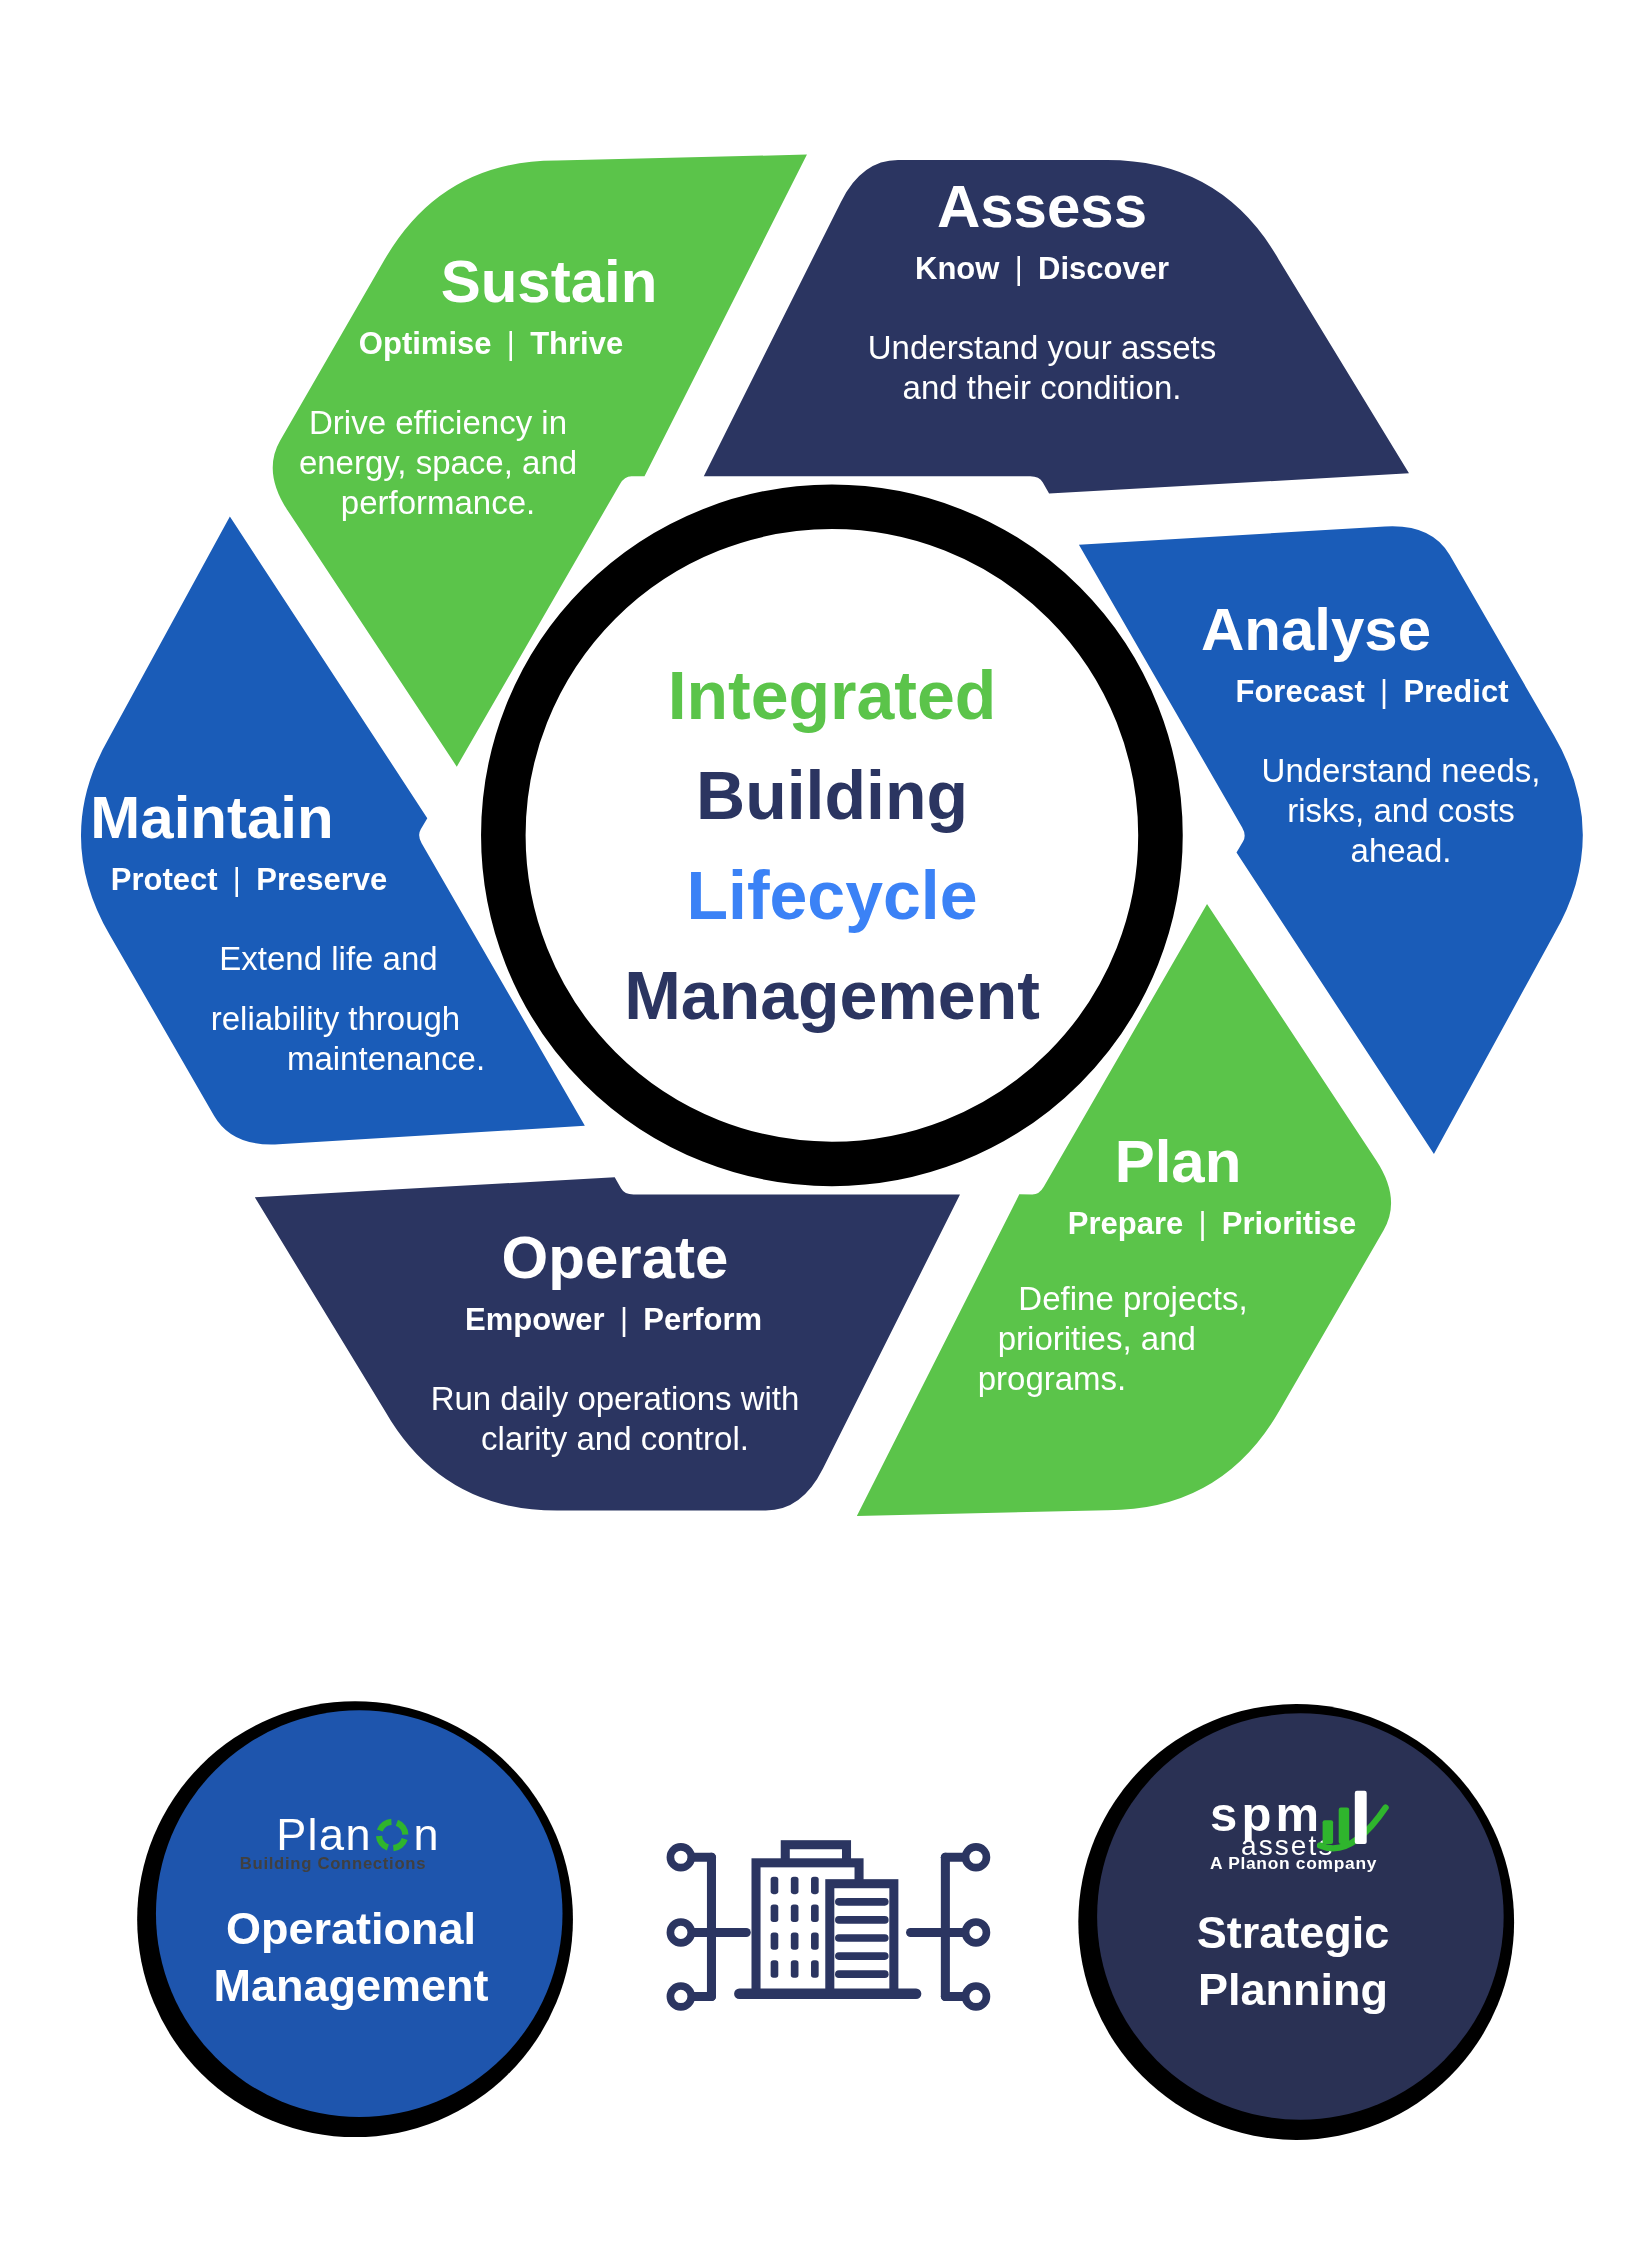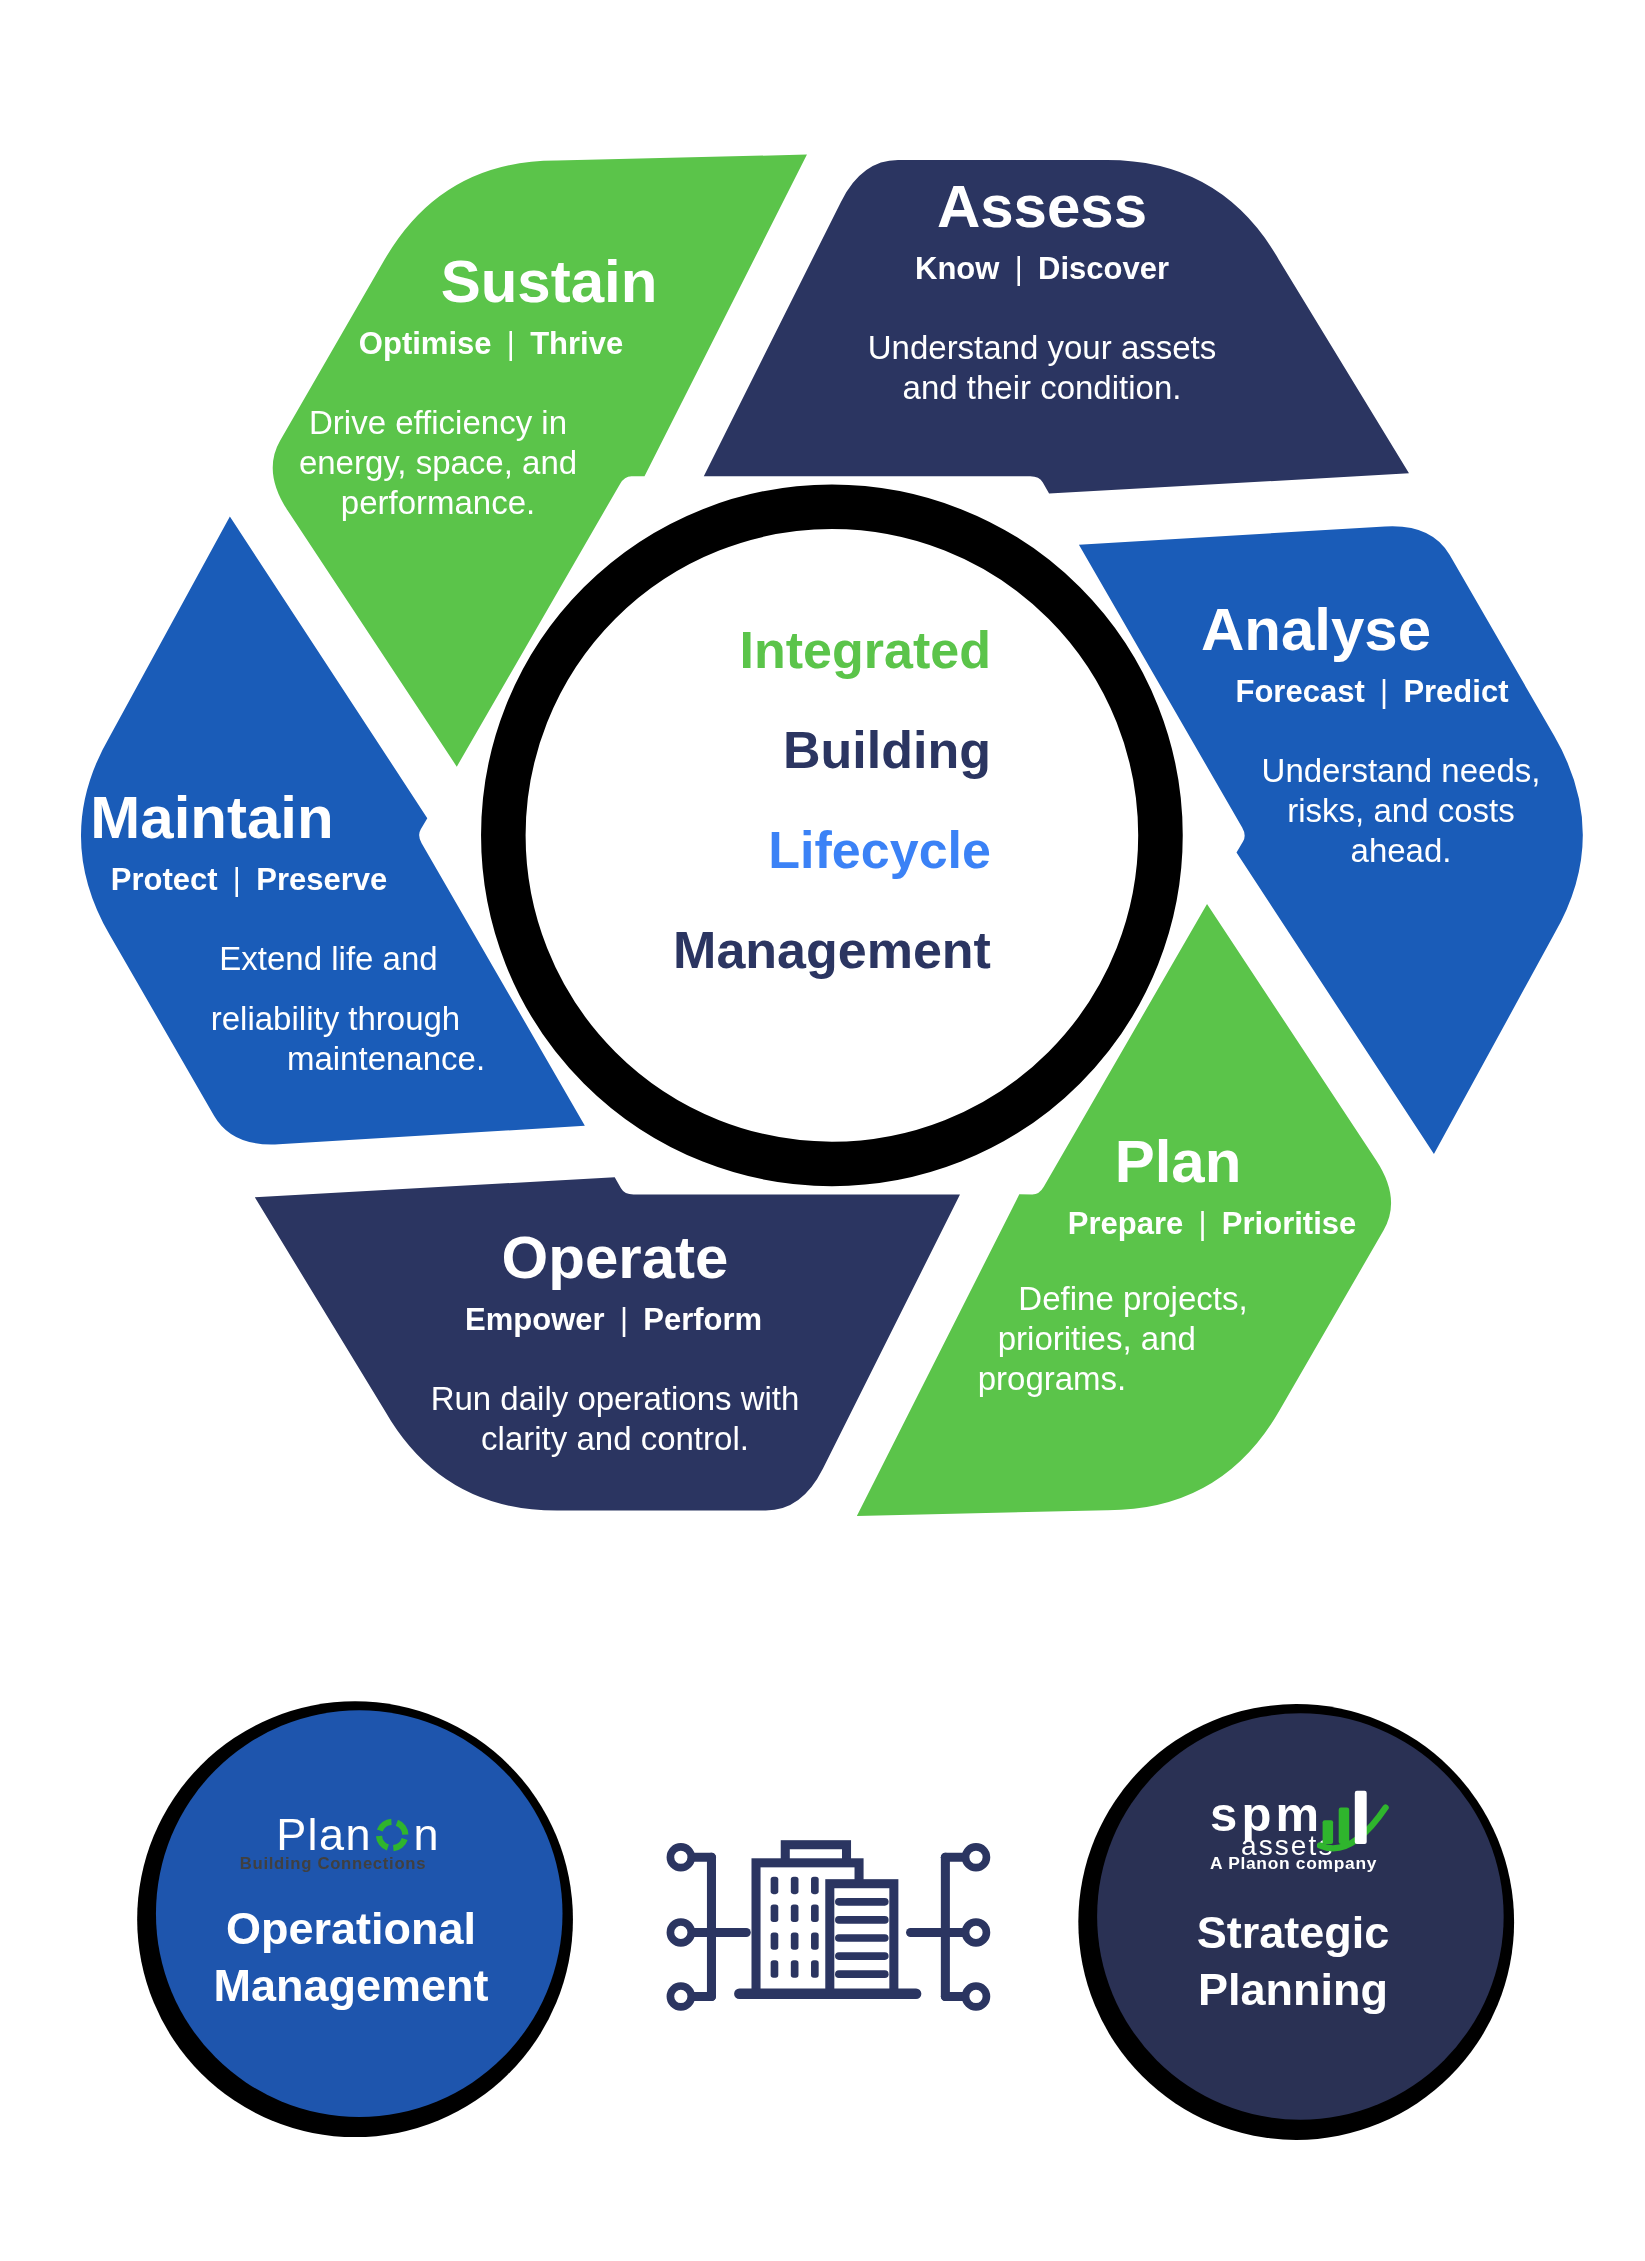--- a/index.html
+++ b/index.html
@@ -31,22 +31,22 @@
   #t-maintain .s-sub{position:relative;left:37px;}
   #t-maintain .s-body{position:relative;left:136px;}
   #t-maintain .s-line:nth-child(1){left:-19.5px;}
   #t-maintain .s-line:nth-child(2){left:-12.5px;margin-top:20px;}
   #t-maintain .s-line:nth-child(3){left:38px;}
   #t-sustain{left:549px;top:249px;}
   #t-sustain .s-sub{position:relative;left:-58px;}
   #t-sustain .s-body{position:relative;left:-111px;}
 
   
-  #center-title{position:absolute;left:832px;top:600px;transform:translateX(-50%);
-    text-align:right;font-weight:700;font-size:52px;line-height:100px;white-space:nowrap;}
+  #center-title{position:absolute;left:832px;top:645px;transform:translateX(-50%);
+    text-align:center;font-weight:700;font-size:68px;line-height:100px;white-space:nowrap;}
   #center-title .c-green{display:block;}
   #center-title .c-navy{display:block;}
 
   
   .foot-label{position:absolute;transform:translateX(-50%);text-align:center;color:#ffffff;
     font-size:45px;line-height:57px;font-weight:700;white-space:nowrap;}
   #op-label{left:351px;top:1900px;}
   #sp-label{left:1293px;top:1904px;}
 
   #planon-logo{position:absolute;left:358px;top:1805px;transform:translateX(-50%);

